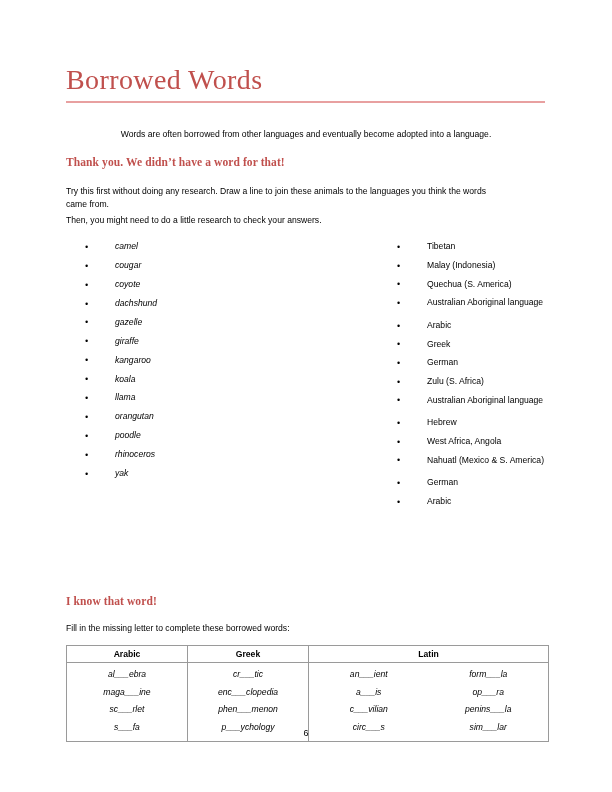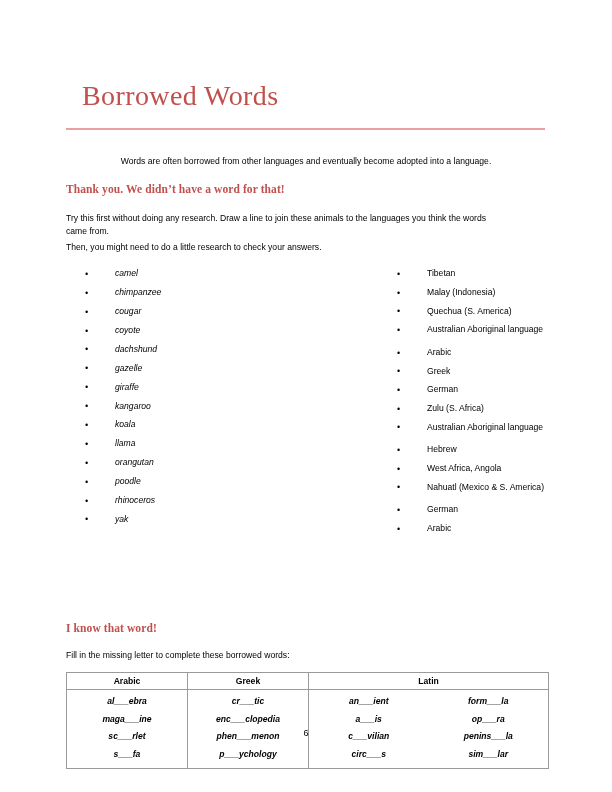--- a/index.html
+++ b/index.html
@@ -23,21 +23,21 @@
     box-sizing: border-box;
     padding: 0 66px;
   }
   
   .doc-title {
     font-family: "Liberation Serif", serif;
     font-size: 28px;
     font-weight: normal;
     color: #C0504D;
     letter-spacing: 0.4px;
-    margin: 16px;
+    margin: 0;
     padding-top: 65px;
     line-height: 1.1;
   }
   .title-rule {
     margin-top: 5px;
     width: 479px;
     height: 2px;
     background: #E8A0A0;
   }
   
@@ -122,21 +122,20 @@
   .word-table th {
     font-size: 8.6px;
     font-weight: bold;
     text-align: center;
     height: 16px;
     vertical-align: middle;
   }
   .word-table td {
     vertical-align: top;
     padding: 7px 0 9px 0;
-    font-weight: bold;
   }
   .cellcol {
     display: block;
   }
   .cellcol .w {
     display: block;
     text-align: center;
     font-style: italic;
     font-size: 8.6px;
     line-height: 1.0;
@@ -172,21 +171,20 @@
   <h2 class="section-head">Thank you. We didn’t have a word for that!</h2>
 
   <p class="body-text p-try">Try this first without doing any research. Draw a line to join these animals to the languages you think the words came from.</p>
   <p class="body-text p-then">Then, you might need to do a little research to check your answers.</p>
 
   <div class="columns">
 
     <div class="col-left">
       <ul class="blist">
         <li>camel</li>
-        <li>chimpanzee</li>
         <li>cougar</li>
         <li>coyote</li>
         <li>dachshund</li>
         <li>gazelle</li>
         <li>giraffe</li>
         <li>kangaroo</li>
         <li>koala</li>
         <li>llama</li>
         <li>orangutan</li>
         <li>poodle</li>

